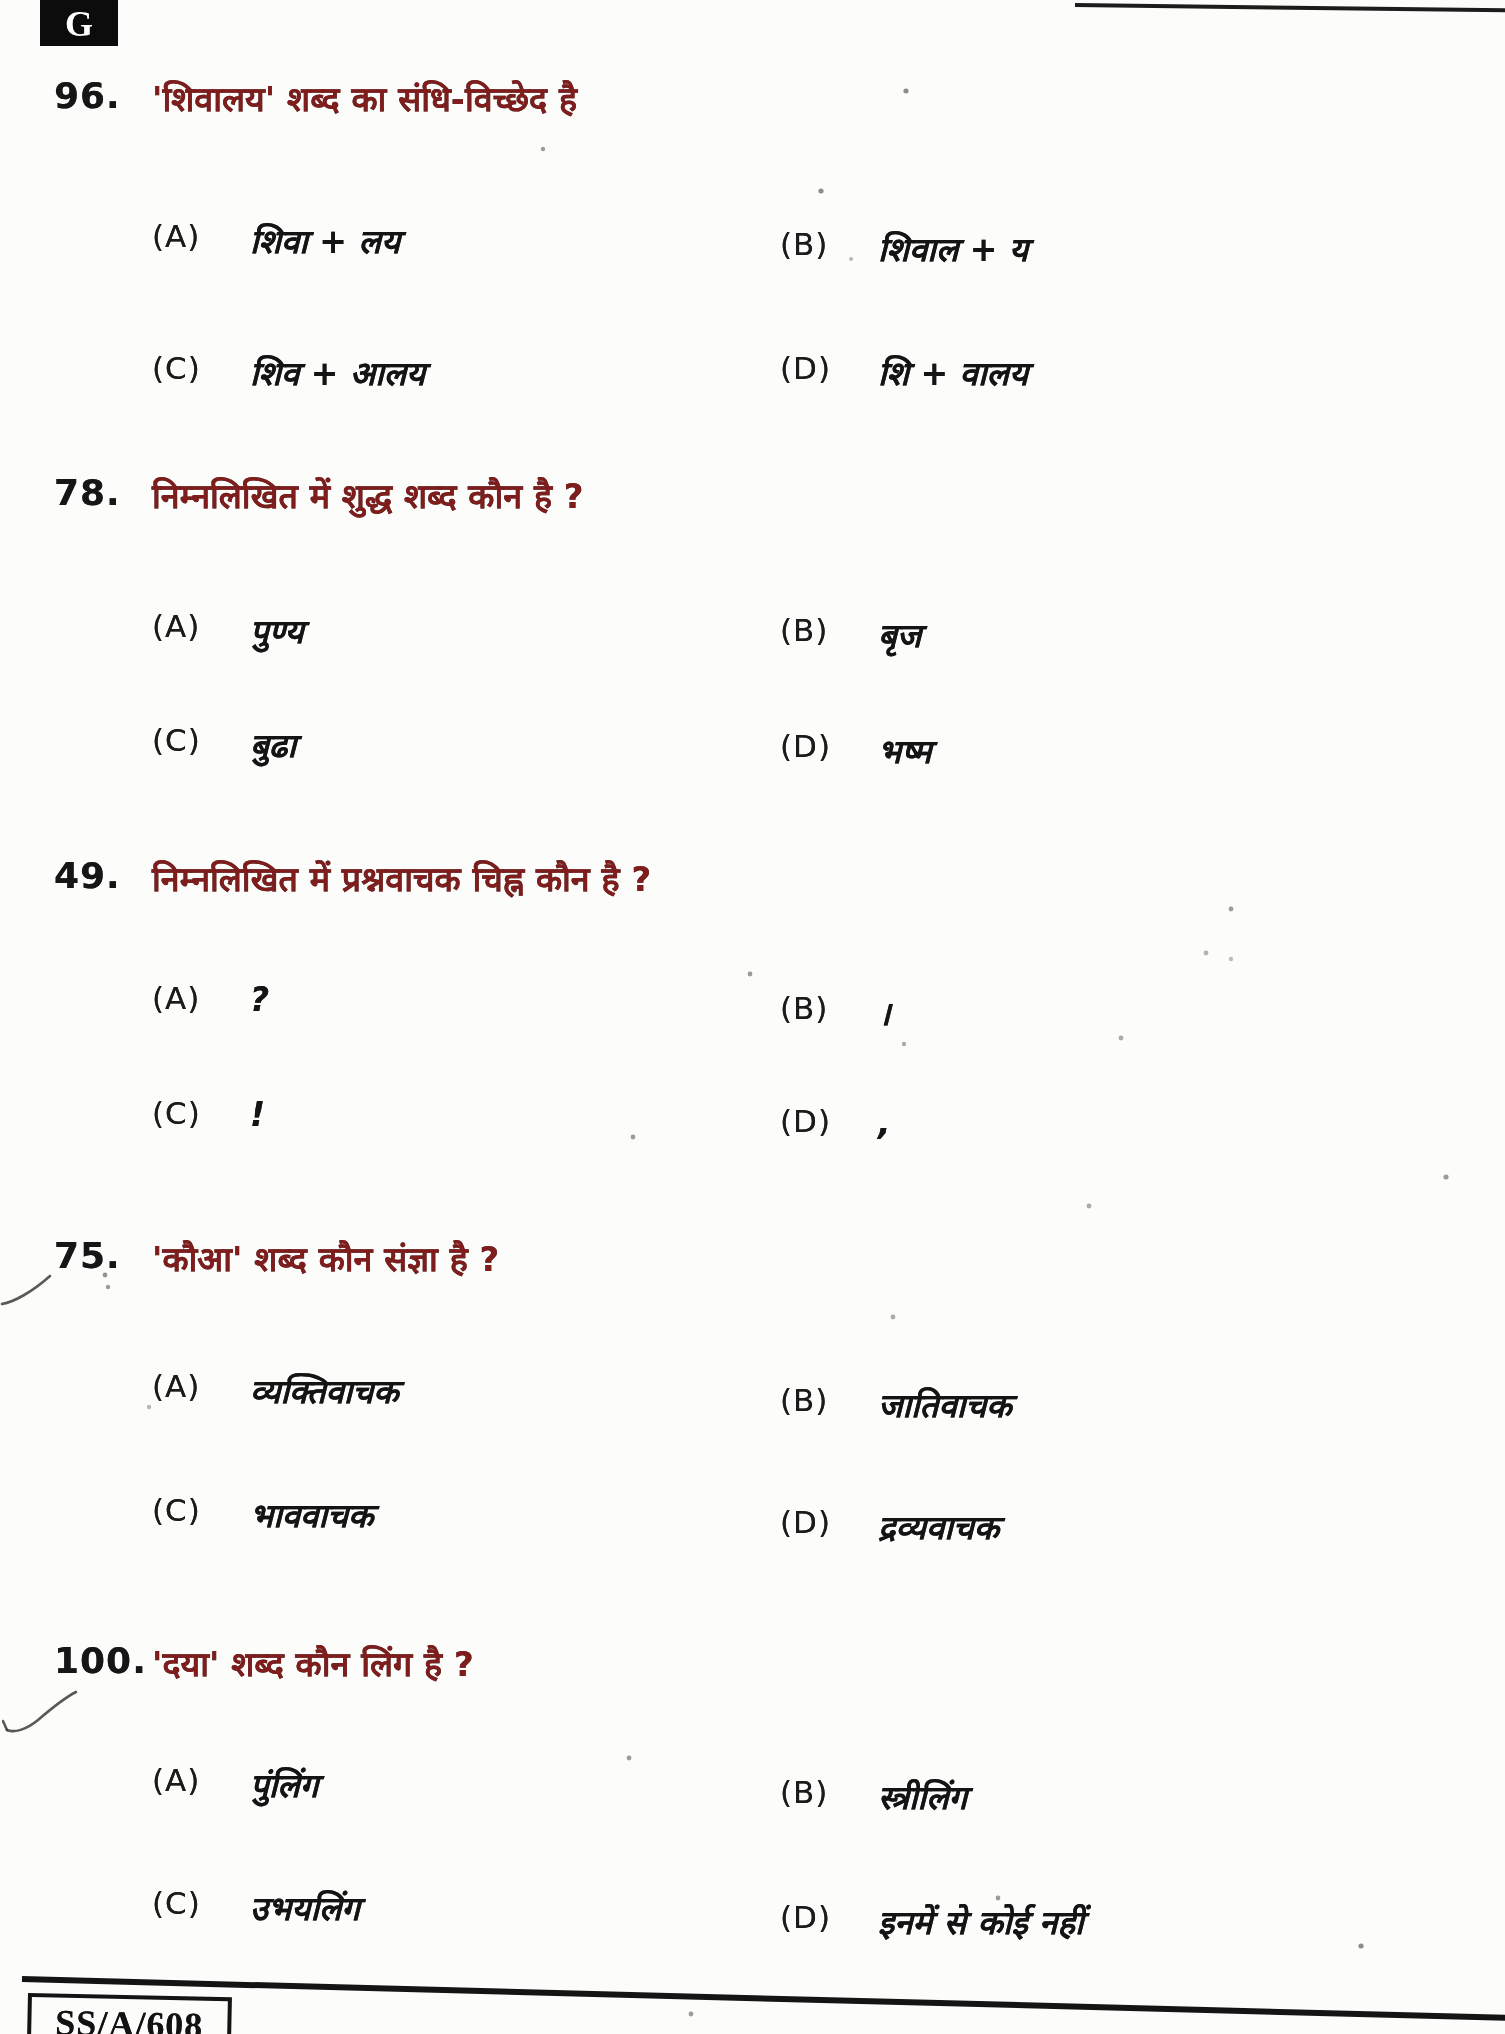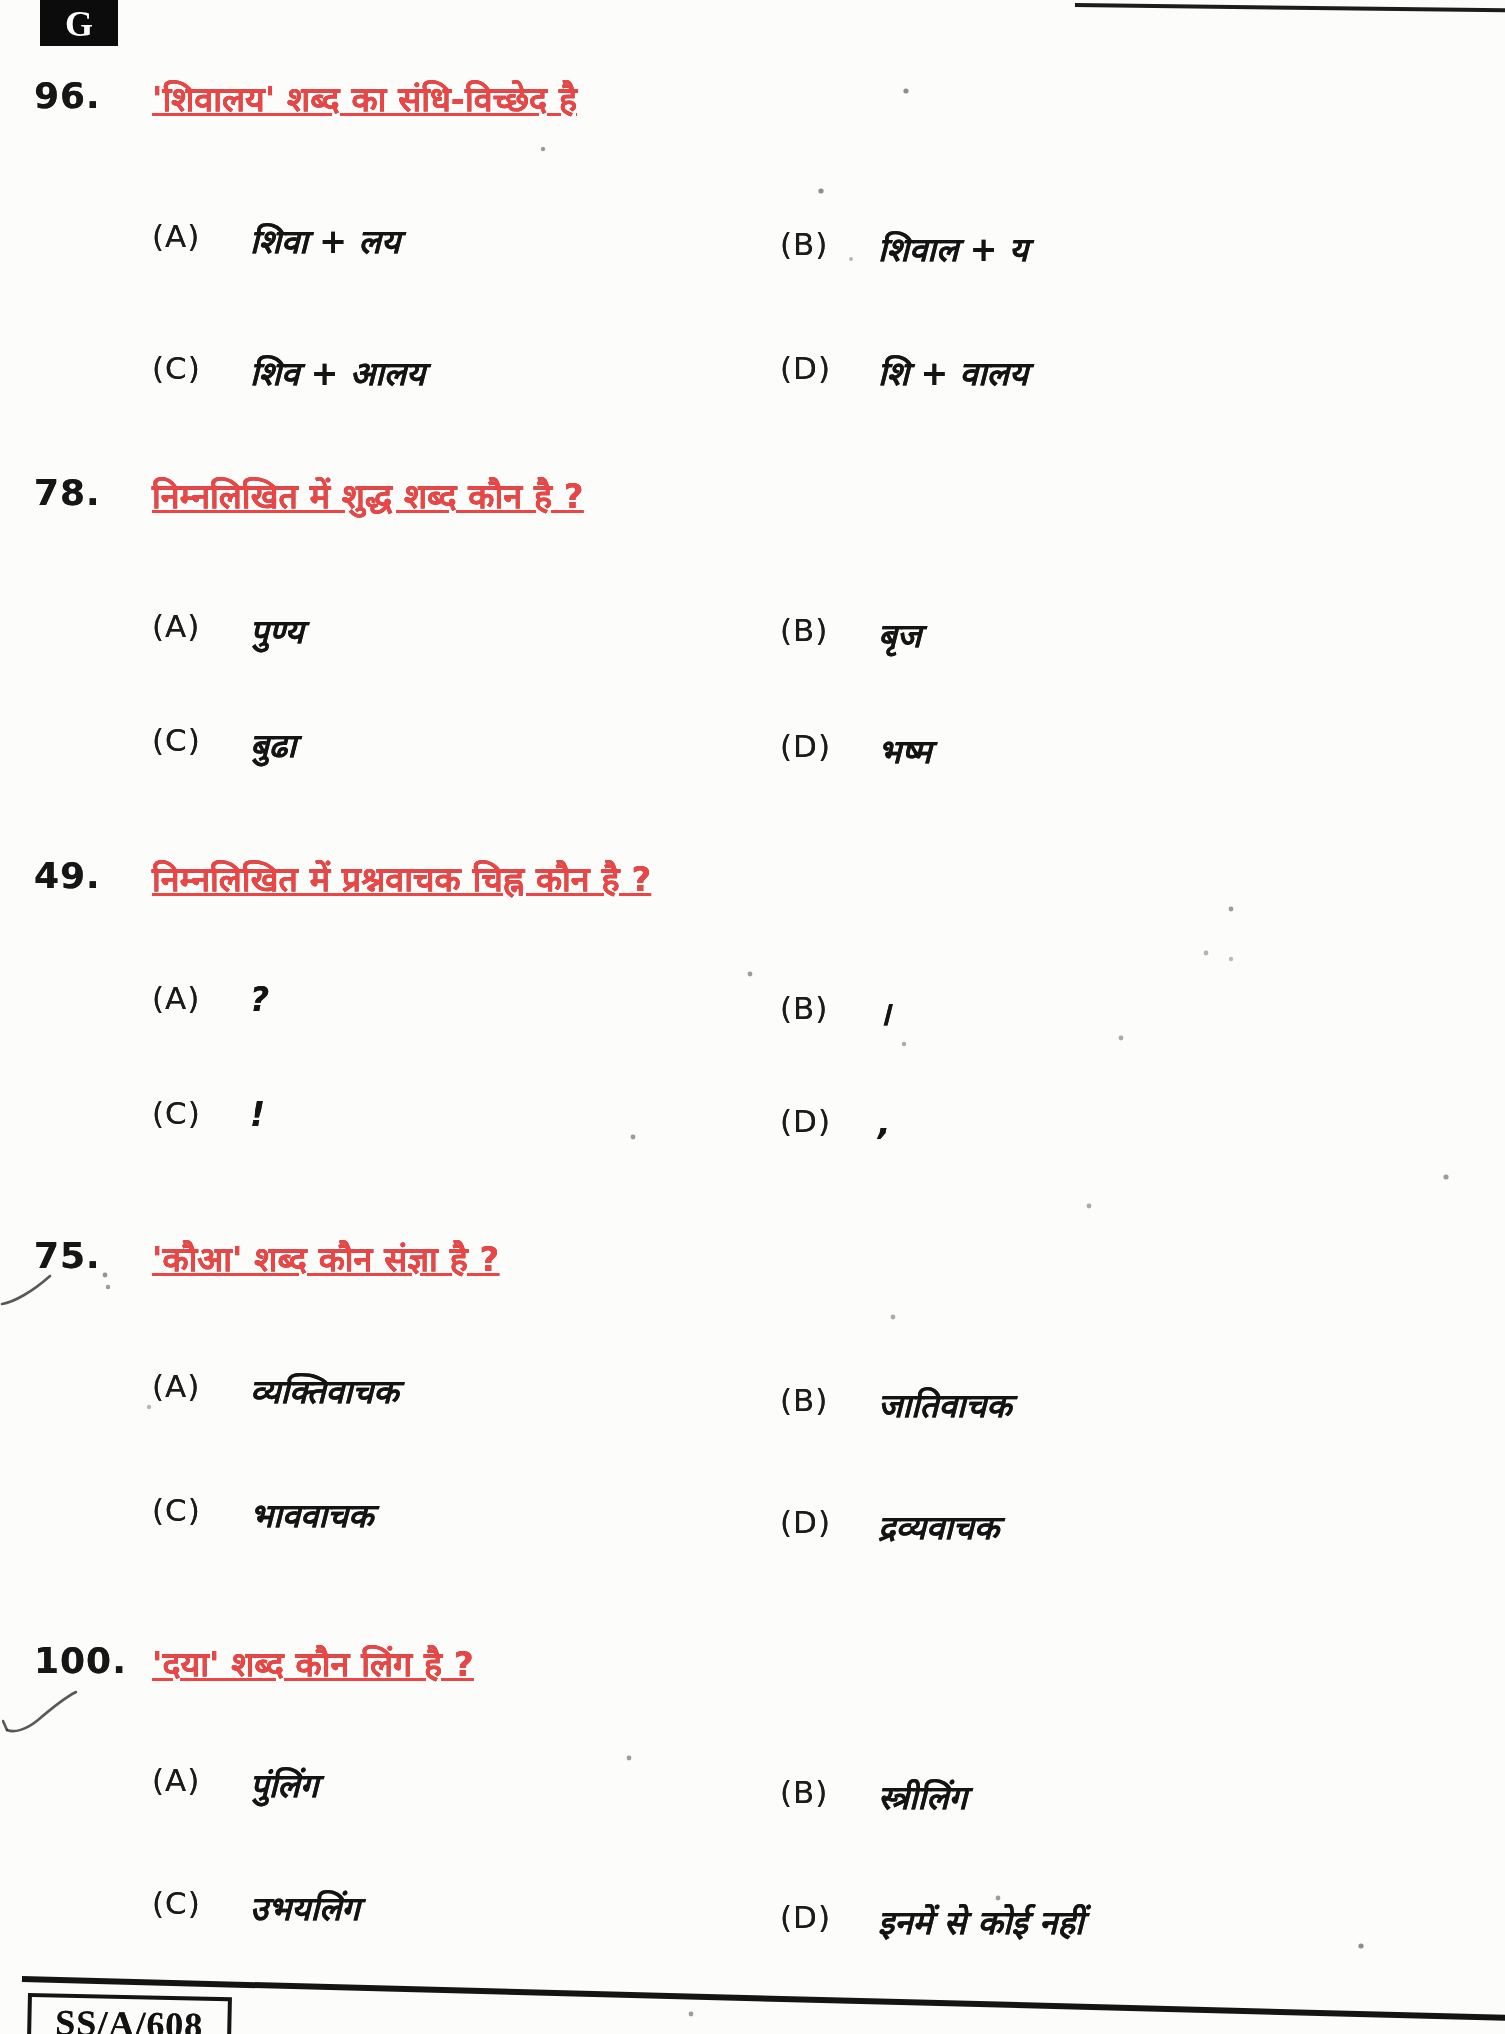--- a/index.html
+++ b/index.html
@@ -32,26 +32,26 @@
   }
   
   .top-edge-line{
     position:absolute;left:1075px;top:3px;width:440px;height:4px;
     background:#1c1c1c;transform:rotate(.7deg);transform-origin:left center;
   }
 
   .row{position:absolute;left:0;width:100%;}
   .q-head{display:flex;align-items:flex-start;}
   .q-num{
-    position:absolute;left:34px;top:0;
+    position:absolute;left:54px;top:0;
     font-size:36px;font-weight:600;letter-spacing:1px;color:#161616;
   }
   .q-text{
     position:absolute;left:152px;top:0;right:60px;
-    font-size:34px;font-weight:700;color:#ef4444;text-decoration:underline;
+    font-size:34px;font-weight:700;color:#7f1d1d;
   }
   .opt{position:absolute;top:0;display:flex;align-items:flex-start;}
   .opt.left{left:152px;}
   .opt.right{left:780px;}
   .opt-label{
     width:98px;flex:0 0 98px;
     font-size:31px;font-weight:400;color:#1b1b1b;letter-spacing:1px;
   }
   .opt-text{
     font-size:33px;font-weight:700;color:#141414;white-space:nowrap;font-style:italic;

